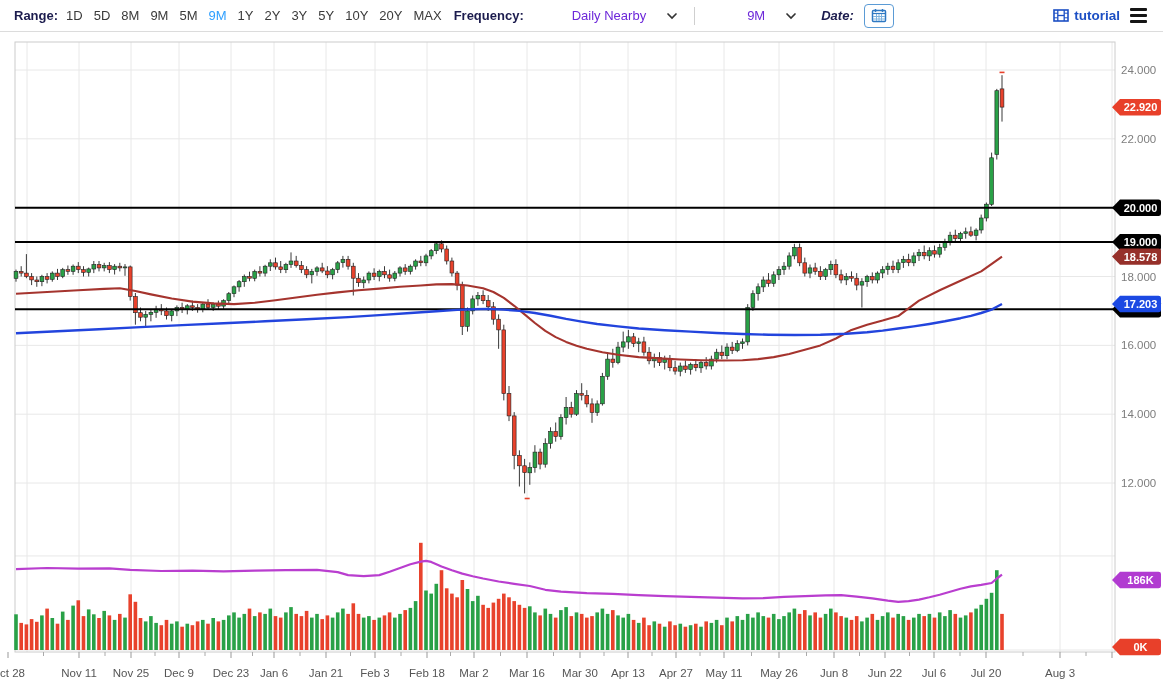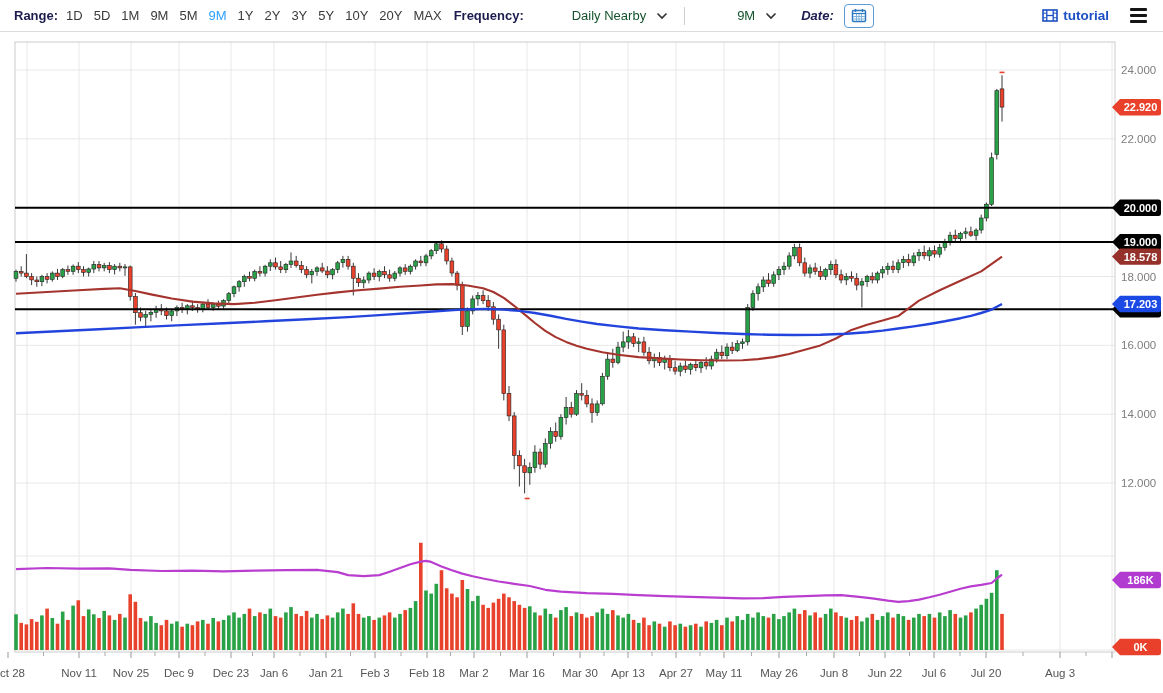--- a/index.html
+++ b/index.html
@@ -7,26 +7,26 @@
        font-family:"Liberation Sans","DejaVu Sans",sans-serif;}
   #chart{position:absolute;left:0;top:0;}
   
   #toolbar{position:absolute;left:0;top:0;width:1163px;height:32px;background:#fff;
            border-bottom:1px solid #dcdcdc;display:flex;align-items:center;
            padding:0 14px;box-sizing:border-box;font-size:13px;color:#3a3a3a;}
   .tb-label{font-weight:bold;color:#1c1c4e;margin-right:8px;}
   #range-list{display:flex;gap:11px;margin-right:12px;}
   .range-item{color:#3a3a3a;cursor:pointer;}
   .range-item.active{color:#2e9fff;}
-  .dd{display:flex;align-items:center;gap:10px;margin-right:14px;cursor:pointer;color:#14532d;padding-left:40px;}
+  .dd{display:flex;align-items:center;gap:20px;margin-right:14px;cursor:pointer;color:#6d28d9;padding-left:40px;}
   .chev{display:inline-block;}
   .vdiv{width:1px;height:18px;background:#cfcfcf;margin:0 12px 0 2px;}
   #date-btn{display:flex;align-items:center;justify-content:center;width:30px;height:24px;
             border:1px solid #5b9bd5;border-radius:4px;background:#fff;cursor:pointer;margin-left:2px;}
-  #tb-right{margin-left:auto;display:flex;align-items:center;gap:19px;}
+  #tb-right{margin-left:auto;display:flex;align-items:center;gap:8px;}
   #tutorial{display:flex;align-items:center;gap:5px;cursor:pointer;}
   #tutorial span{font-weight:bold;color:#1c4fc4;font-size:13.5px;}
   #menu-icon{display:flex;flex-direction:column;gap:3px;cursor:pointer;padding:2px;}
   #menu-icon div{width:17px;height:3px;background:#151515;border-radius:1px;}
 </style>
 </head>
 <body>
 
 <div id="app">
 
@@ -1161,21 +1161,21 @@
         <text x="986" y="677" text-anchor="middle" fill="#555555" font-size="11.5" font-family="&quot;Liberation Sans&quot;,sans-serif">Jul 20</text>
         <text x="1060" y="677" text-anchor="middle" fill="#555555" font-size="11.5" font-family="&quot;Liberation Sans&quot;,sans-serif">Aug 3</text>
       </g>
     </svg>
 
   <div id="toolbar">
     <span class="tb-label">Range:</span>
     <nav id="range-list">
         <span class="range-item">1D</span>
         <span class="range-item">5D</span>
-        <span class="range-item">1M</span>
+        <span class="range-item">8M</span>
         <span class="range-item">9M</span>
         <span class="range-item">5M</span>
         <span class="range-item active">9M</span>
         <span class="range-item">1Y</span>
         <span class="range-item">2Y</span>
         <span class="range-item">3Y</span>
         <span class="range-item">5Y</span>
         <span class="range-item">10Y</span>
         <span class="range-item">20Y</span>
         <span class="range-item">MAX</span>

